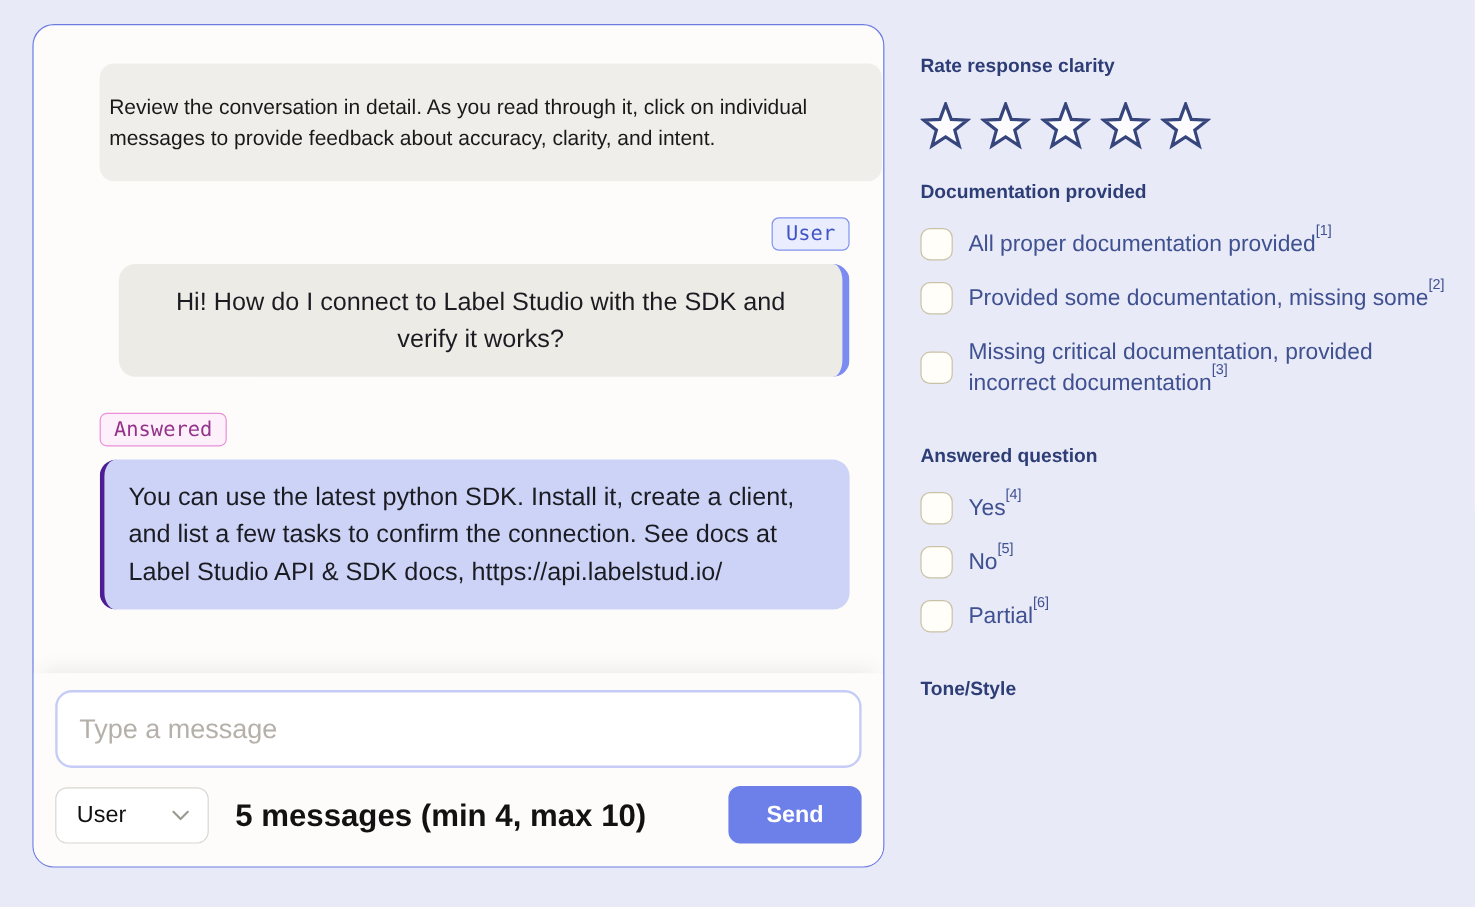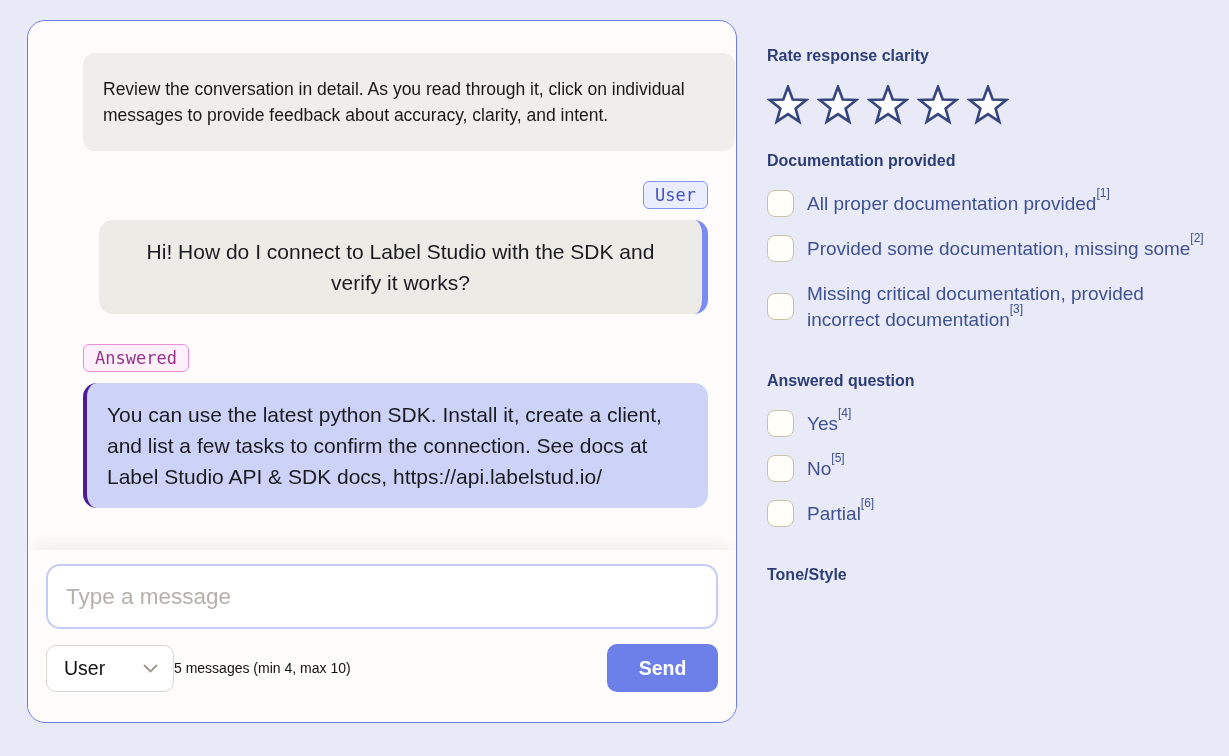--- a/index.html
+++ b/index.html
@@ -25,21 +25,21 @@
   .messages {
     position: absolute; inset: 0 0 160px 0;
     overflow: hidden;
     padding: 0 28px;
   }
   .system-box {
     margin: 32px 0 0 27px;
     width: 652px;
     background: #efeeea;
     border-radius: 12px;
-    padding: 23px 20px;
+    padding: 23px 8px;
     font-size: 17.5px;
     line-height: 26px;
     color: #191919;
   }
   .turn { width: 100%; }
   .badge-row { display: flex; margin-top: 30px; }
   .turn.user .badge-row { justify-content: flex-end; }
   .turn.assistant .badge-row { justify-content: flex-start; margin-left: 27px; }
   .badge {
     font-family: "DejaVu Sans Mono", "Liberation Mono", monospace;
@@ -65,21 +65,21 @@
     border-right: 6px solid #7b8bf1;
     text-align: center;
   }
   .turn.assistant .bubble {
     margin-left: 27px;
     background: #ccd3f6;
     border-left: 4px solid #4c1d95;
   }
 
   .composer {
-    position: absolute; left: 0; right: 0; bottom: 12px;
+    position: absolute; left: 0; right: 0; bottom: 1px;
     height: 160px;
     background: #fdfcfa;
     padding: 14px 18px 16px 18px;
     box-shadow: 0 -10px 16px -8px rgba(60,60,100,0.10);
   }
   .msg-input {
     width: 100%; height: 65px;
     border: 2px solid #c5ccf6;
     border-radius: 14px;
     background: #ffffff;
@@ -98,21 +98,21 @@
     width: 128px; height: 47px;
     background: #fff;
     border: 1.5px solid #d8d6cf;
     border-radius: 10px;
     display: flex; align-items: center; justify-content: space-between;
     padding: 0 15px 0 17px;
     font-size: 19.5px;
     color: #101010;
     cursor: pointer;
   }
-  .status { font-size: 14px; color: #121212; }
+  .status { margin-left: 22px; font-size: 26px; color: #121212; font-weight: bold; }
   .send-btn {
     margin-left: auto;
     width: 111px; height: 48px;
     background: #6d7fe8;
     border: none;
     border-radius: 10px;
     color: #ffffff;
     font-family: "Liberation Sans", sans-serif;
     font-size: 19.5px;
     font-weight: 700;

